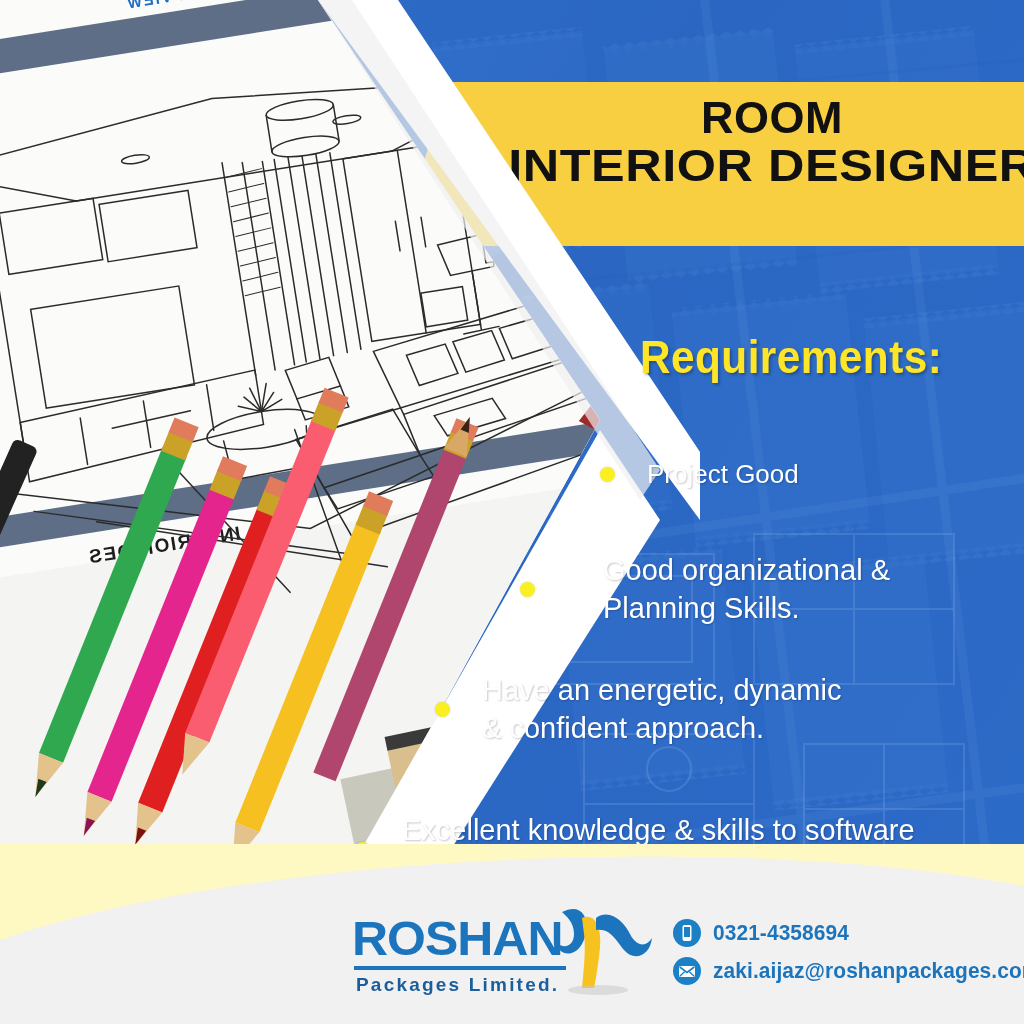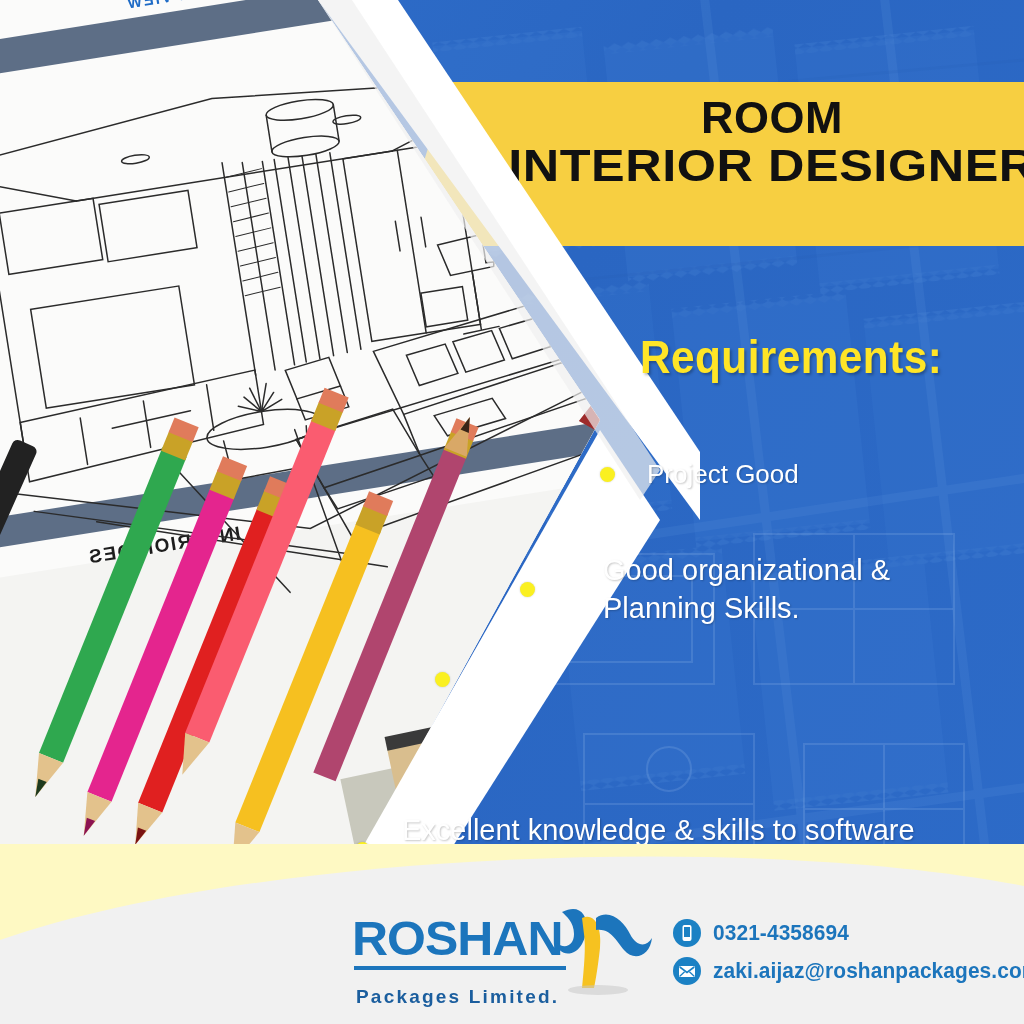--- a/index.html
+++ b/index.html
@@ -89,21 +89,21 @@
   .logo-word{
     position:absolute;left:0;top:2px;
     font-family:"Liberation Sans", sans-serif;
     font-weight:bold;font-size:49px;letter-spacing:-1px;
     color:#1C75BC;transform:scaleX(1.02);transform-origin:left top;
   }
   .logo-rule{position:absolute;left:2px;top:58px;width:212px;height:4px;background:#1C75BC;}
   .logo-sub{
     position:absolute;left:4px;top:66px;
     font-family:"Liberation Sans", sans-serif;
-    font-weight:bold;font-size:19px;letter-spacing:2.2px;color:#1B5E9E;margin-top:12px;
+    font-weight:bold;font-size:19px;letter-spacing:2.2px;color:#1B5E9E;
   }
   .logo-mark{position:absolute;left:200px;top:-4px;width:108px;height:92px;}
 
   .contact{position:absolute;left:672px;bottom:30px;}
   .crow{display:flex;align-items:center;margin-bottom:8px;}
   .cicon{width:30px;height:30px;flex:0 0 auto;}
   .ctext{
     margin-left:11px;color:#1C75BC;
     font-family:"Liberation Sans", sans-serif;
     font-weight:bold;font-size:22px;letter-spacing:.1px;
@@ -352,20 +352,22 @@
       <span class="dot"></span>
       <span class="btext">Project Good</span>
     </div>
     <div class="bullet b1">
       <span class="dot"></span>
       <span class="btext">Good organizational &amp;
 Planning Skills.</span>
     </div>
     <div class="bullet b2">
       <span class="dot"></span>
+      <span class="btext">Have an energetic, dynamic
+&amp; confident approach.</span>
     </div>
     <div class="bullet b3">
       <span class="dot"></span>
       <span class="btext">Excellent knowledge &amp; skills to software
 programs, Auto-cad 3Ds MAX &amp; CorelDRAW</span>
     </div>
   </div>
 
   <div class="footer">
     <svg class="footer-curve" viewBox="0 0 1024 180" preserveAspectRatio="none">

